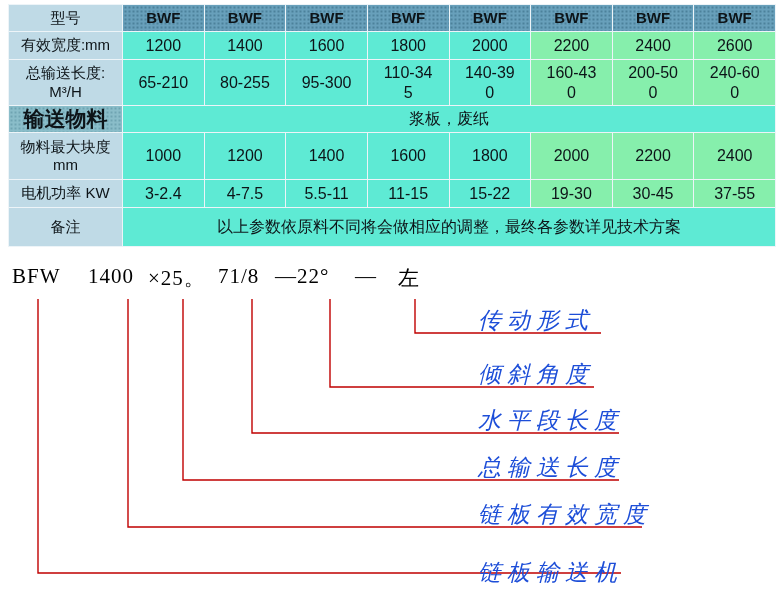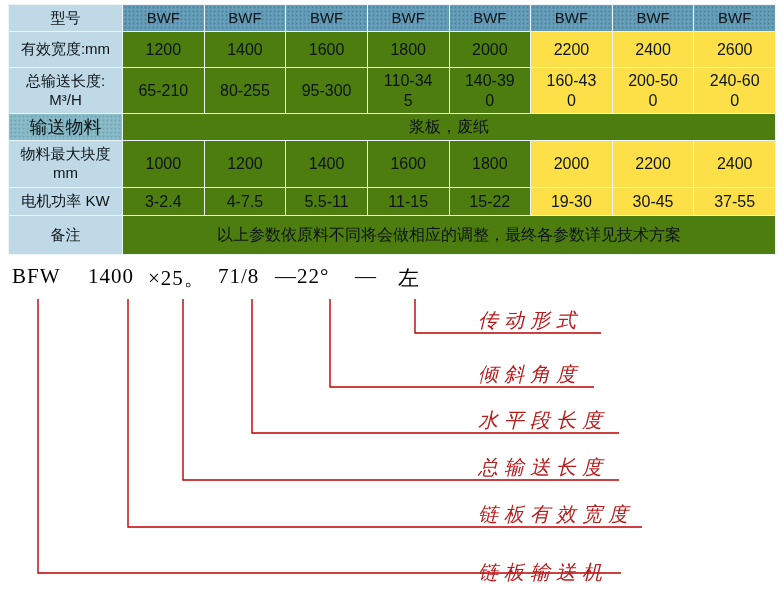--- a/index.html
+++ b/index.html
@@ -23,55 +23,56 @@
     text-align:center;
     vertical-align:middle;
     font-size:16px;
     color:#0d1418;
     padding:0 2px;
     white-space:pre-line;
     line-height:1.25;
     overflow:hidden;
   }
   td.lbl  { background:#bfdae6; font-size:15px; }
-  td.lt   { background:#4d7c0f;margin-top:48px; }
-  td.md   { background:#fde047; }
+  td.lt   { background:#5eead4;margin-top:48px; }
+  td.md   { background:#86efac; }
   td.hdr  {
     background-color:#68a0bb;
     background-image:radial-gradient(#4c819b 1px, transparent 1.2px);
     background-size:4px 4px;
-    font-weight:normal; font-size:15px;
+    font-weight:bold; font-size:15px;
   }
   td.hdr2 {
     background-color:#8abdc9;
     background-image:radial-gradient(#6fa4b2 1px, transparent 1.2px);
     background-size:4px 4px;
-    font-size:18px;
+    font-size:21px;
+    font-weight:bold;
   }
-  tr.r1{height:27px} tr.r2{height:36px} tr.r3{height:46px}
+  tr.r1{height:27px} tr.r2{height:28px} tr.r3{height:46px}
   tr.r4{height:27px} tr.r5{height:47px} tr.r6{height:28px} tr.r7{height:39px}
 
   
   .code-part {
     position:absolute; top:264px;
     font-family:"Liberation Serif","DejaVu Serif",serif;
     font-size:21px; letter-spacing:1px;
     color:#000; white-space:nowrap;
   }
 
   
   svg.anno { position:absolute; left:0; top:0; pointer-events:none; }
 
   
   .dlabel {
     position:absolute; left:478px;
     font-family:"DejaVu Serif","Liberation Serif",serif;
     font-style:italic;
-    font-size:20px; letter-spacing:6px;
-    color:#b91c1c; white-space:nowrap;
+    font-size:23px; letter-spacing:6px;
+    color:#1d4ed8; white-space:nowrap;
     line-height:26px;
   }
   .dl0{top:307px} .dl1{top:361px} .dl2{top:407px}
   .dl3{top:454px} .dl4{top:501px} .dl5{top:559px}
 </style>
 </head>
 <body>
 
 <table class="spec-table">
   <colgroup>

